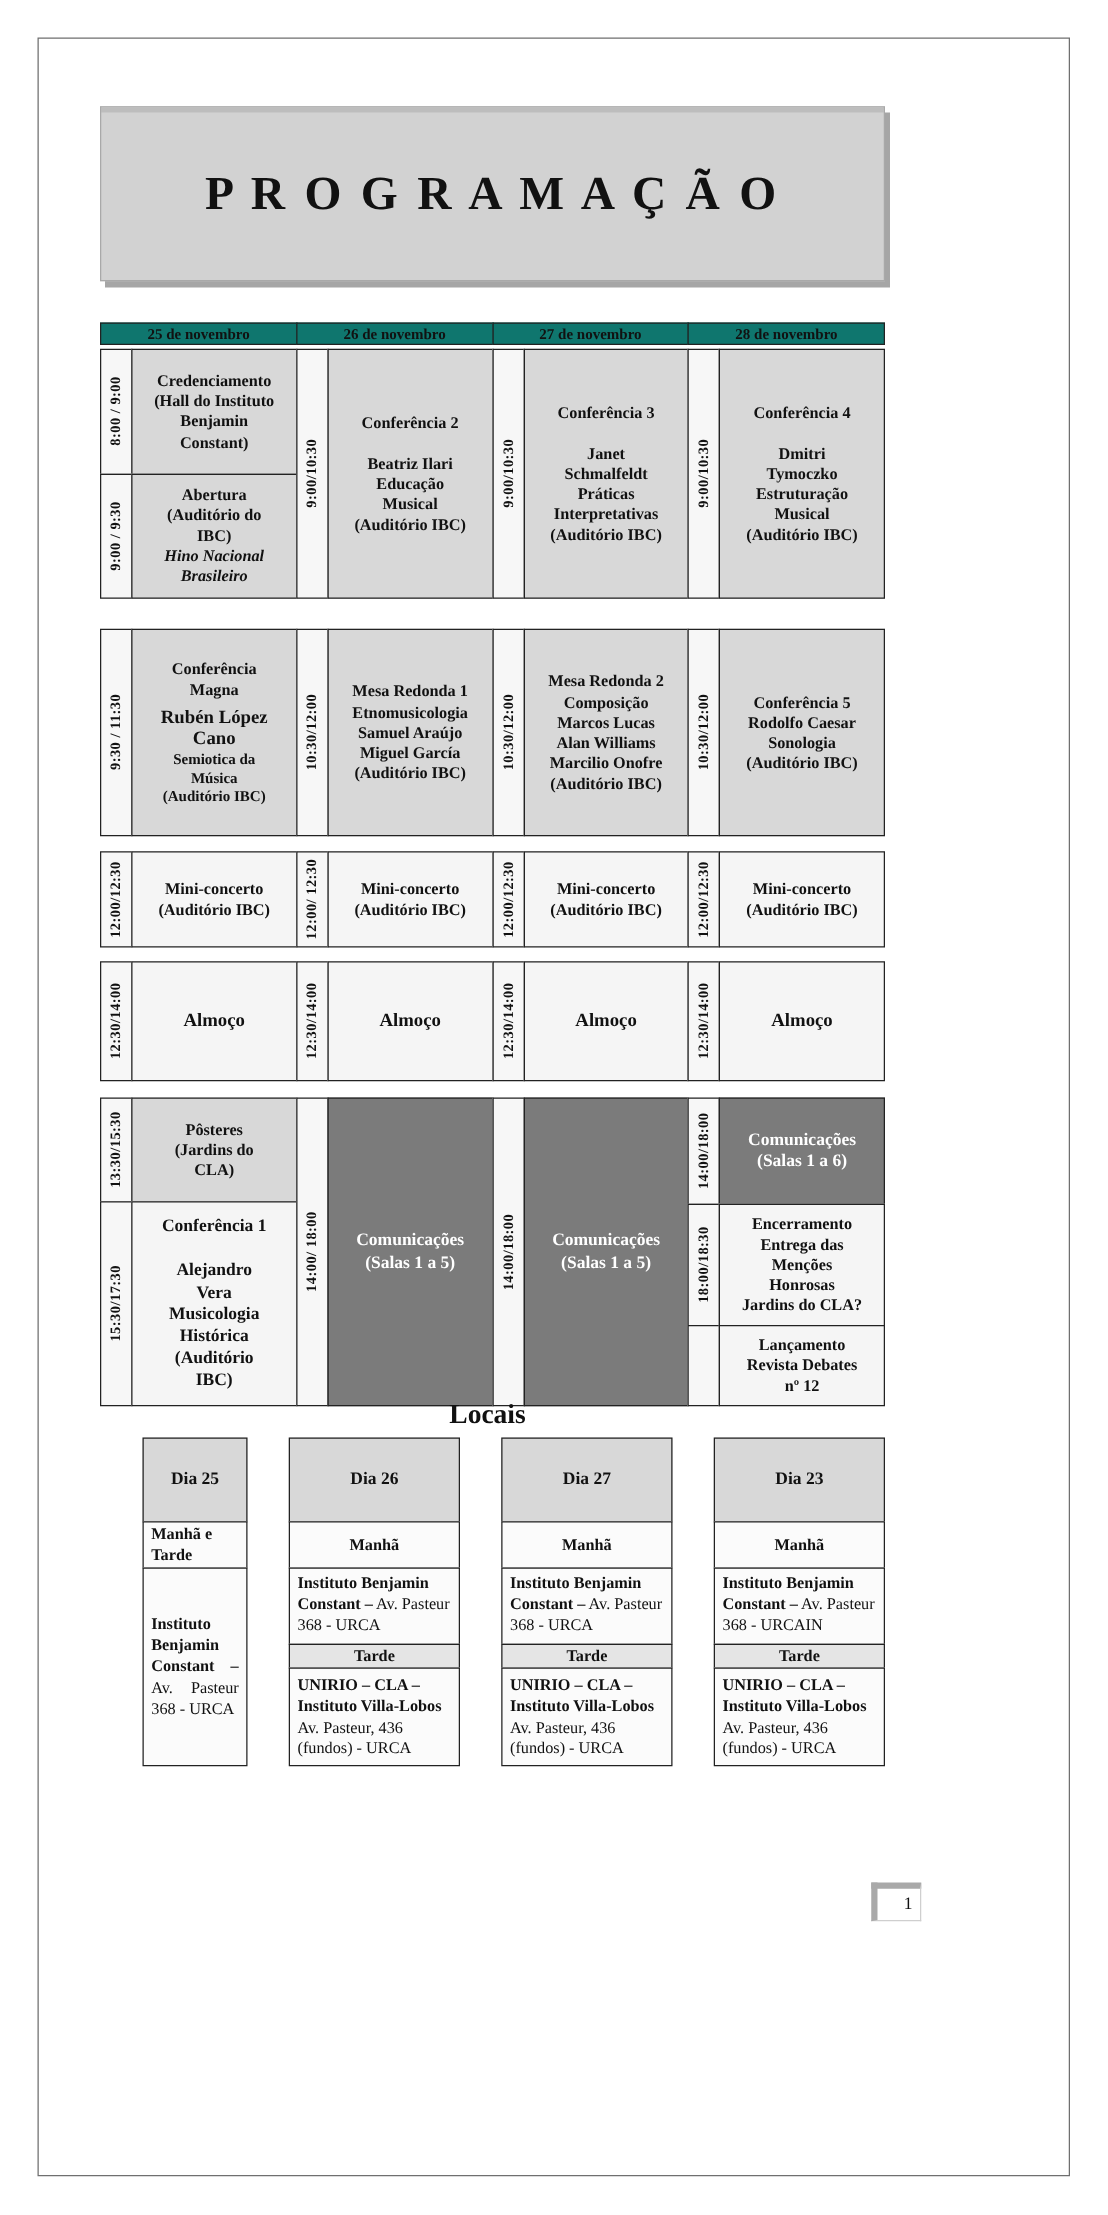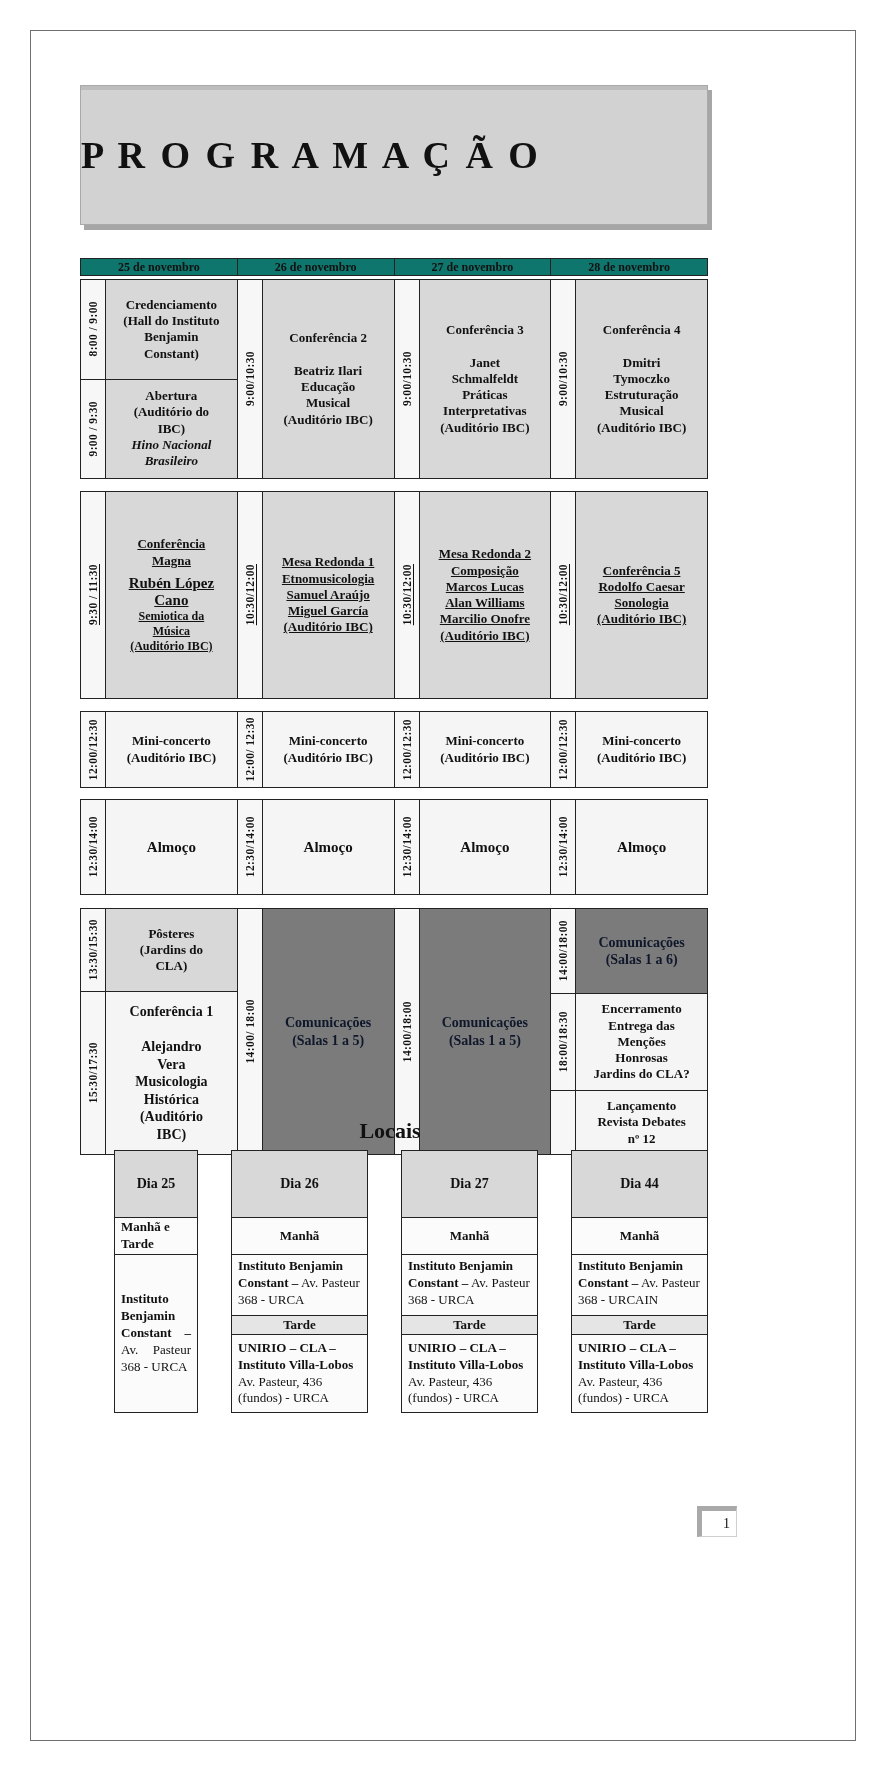--- a/index.html
+++ b/index.html
@@ -3,28 +3,28 @@
 <meta charset="utf-8">
 <style>
   * { margin:0; padding:0; box-sizing:border-box; }
   html,body { background:#ffffff; }
   body { width:886px; height:1772px; font-family:"Liberation Serif", serif; color:#111; }
   .page { position:relative; width:886px; height:1772px; background:#fff; overflow:hidden; }
   .frame { position:absolute; left:30px; top:30px; width:826px; height:1711px; border:1px solid #6f6f6f; }
 
   .title-box { position:absolute; left:80px; top:85px; width:628px; height:140px;
     background:#d2d2d2; border:1px solid #a9a9a9; box-shadow:4px 5px 0 #a6a6a6, inset 0 4px 0 #bdbdbd;
-    display:flex; align-items:center; }
+    display:flex; align-items:center; justify-content:center; }
   .title-box span { font-size:38px; font-weight:bold; letter-spacing:3px; }
 
   .sched { position:absolute; left:80px; top:258px; width:628px; }
   .band { display:flex; width:100%; }
   .head { height:18px; }
   .bandA { height:200px; margin-top:3px; }
-  .bandB { height:208px; margin-top:12px;text-decoration:underline; }
+  .bandB { height:166px; margin-top:24px; }
   .bandC { height:77px;  margin-top:12px; }
   .bandD { height:96px;  margin-top:11px; }
   .bandE { height:247px; margin-top:13px; }
 
   .hcell { flex:1 1 0; margin-left:-1px; background:#0f766e; border:1px solid #222;
     display:flex; align-items:center; justify-content:center; font-weight:bold; font-size:12px; }
   .hcell:first-child { margin-left:0; }
 
   .daycol { flex:1 1 0; display:flex; flex-direction:column; margin-left:-1px; min-width:0; }
   .daycol:first-child { margin-left:0; }
@@ -33,21 +33,21 @@
   .fill { flex:1 1 auto; }
 
   .tcell { width:26px; flex:0 0 26px; background:#f7f7f7; border:1px solid #222;
     display:flex; align-items:center; justify-content:center; }
   .vtext { writing-mode:vertical-rl; transform:rotate(180deg); font-weight:bold; font-size:11.5px;
     white-space:nowrap; letter-spacing:.4px; }
   .ccell { flex:1 1 auto; margin-left:-1px; border:1px solid #222; display:flex; flex-direction:column;
     align-items:center; justify-content:center; text-align:center; padding:4px 1px; min-width:0; overflow:hidden; }
   .gray { background:#d8d8d8; }
   .light { background:#f5f5f5; }
-  .dark { background:#7b7b7b; color:#0f172a; }
+  .dark { background:#7b7b7b; color:#ffffff; }
 
   .pre { white-space:pre-line; }
   .b { font-weight:bold; }
   .i { font-style:italic; }
   .fs12{font-size:12px;} .fs13{font-size:13px; line-height:1.25;} .fs14{font-size:14px; line-height:1.25;}
   .fs15{font-size:15px;}
   .mt6{margin-top:6px;}
 
   .loc-title { position:absolute; left:76px; top:1118px; width:628px; text-align:center;
     font-size:22px; font-weight:bold; }
@@ -442,21 +442,21 @@
       <div class="lcell ltarde">Tarde</div>
       <div class="lcell laddr lfill">
         <div>
           <span class="b">UNIRIO – CLA – Instituto Villa-Lobos</span>
           <span>Av. Pasteur, 436 (fundos) - URCA</span>
         </div>
       </div>
     </div>
 
     <div class="loc-col wide">
-      <div class="lcell lhead">Dia 44</div>
+      <div class="lcell lhead">Dia 23</div>
       <div class="lcell lperiod">Manhã</div>
       <div class="lcell laddr h62">
         <span class="b">Instituto Benjamin Constant –</span>
         <span>Av. Pasteur 368 - URCAIN</span>
       </div>
       <div class="lcell ltarde">Tarde</div>
       <div class="lcell laddr lfill">
         <div>
           <span class="b">UNIRIO – CLA – Instituto Villa-Lobos</span>
           <span>Av. Pasteur, 436 (fundos) - URCA</span>

